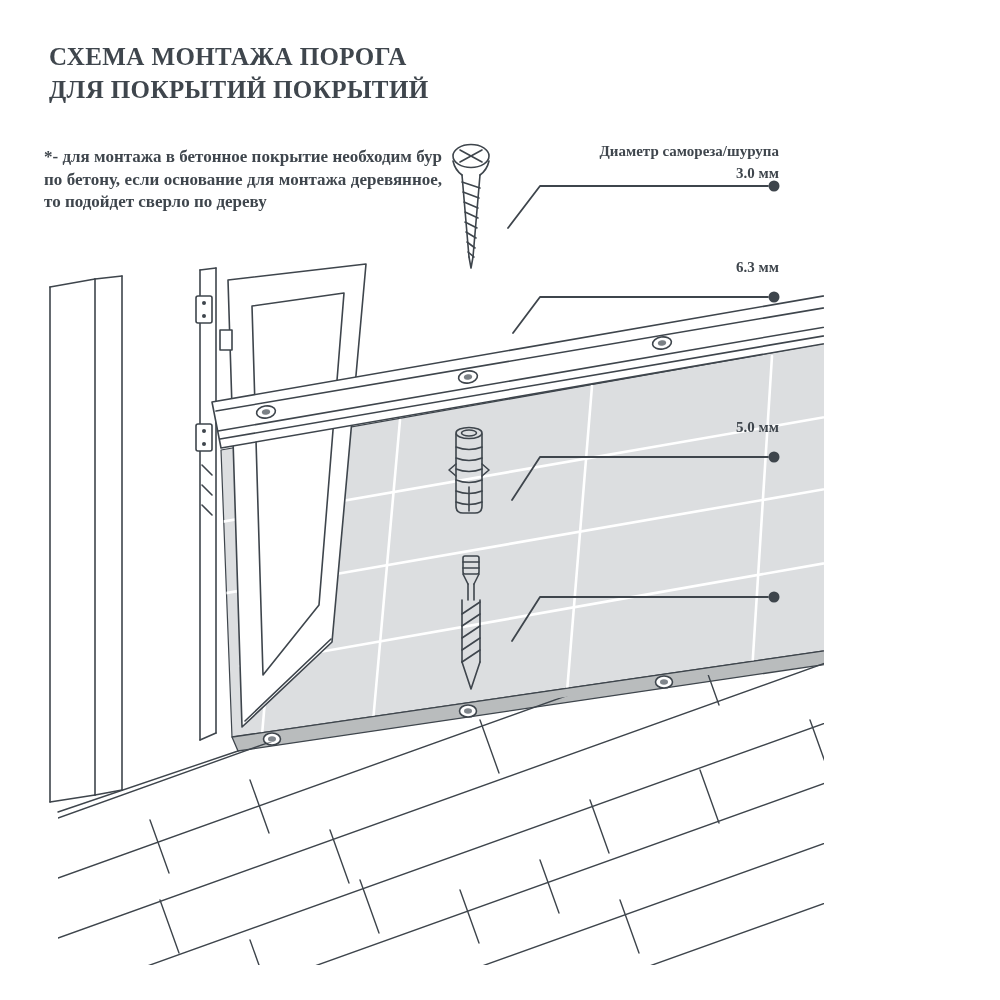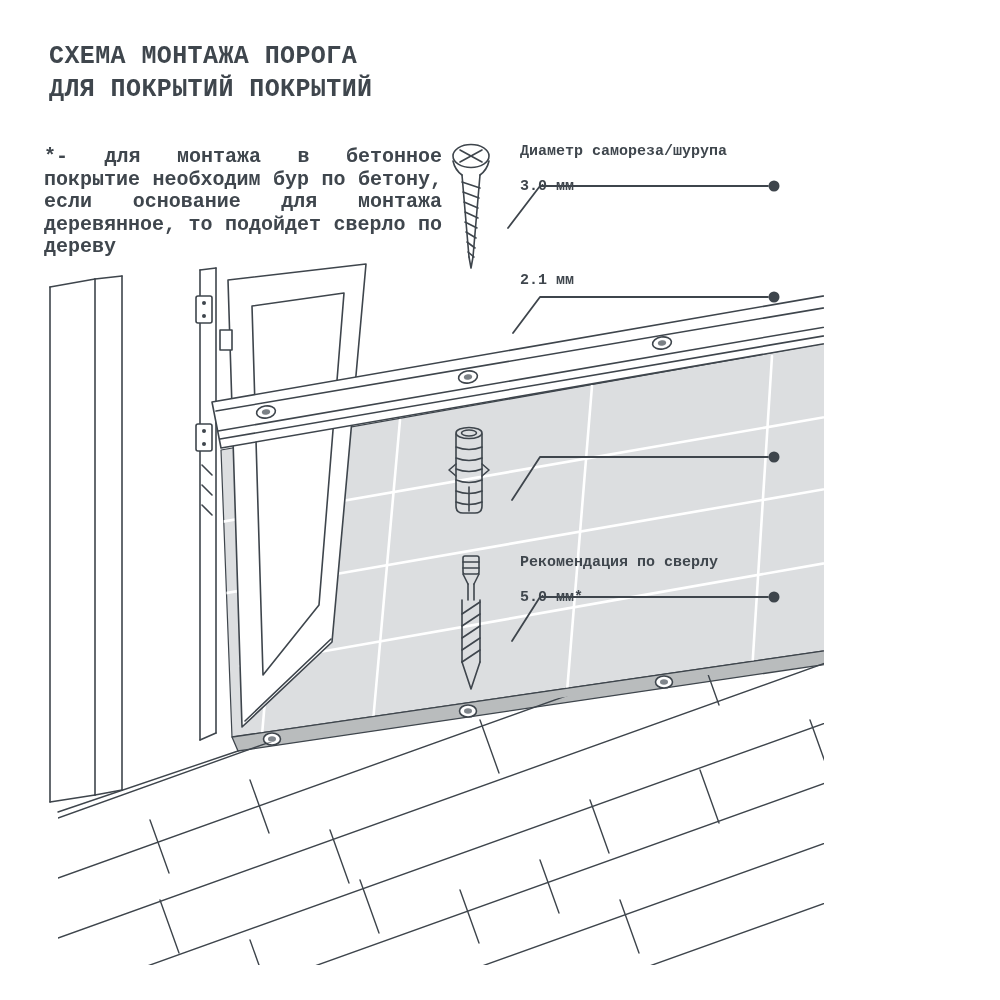--- a/index.html
+++ b/index.html
@@ -1,26 +1,26 @@
 <!DOCTYPE html>
 <html><head>
 <meta charset="utf-8">
 <style>
   html,body{margin:0;padding:0;background:#ffffff;}
   .stage{position:relative;width:824px;height:1000px;background:#ffffff;overflow:hidden;
-         font-family:Liberation Mono, monospace;color:#3f464d;}
+         font-family:Liberation Serif, serif;color:#3f464d;}
   .artwork{position:absolute;left:0;top:0;width:1000px;height:1000px;}
   .title{position:absolute;left:49px;top:40px;font-size:25px;font-weight:700;
          line-height:33px;letter-spacing:.4px;}
-  .footnote{position:absolute;left:44px;top:146px;width:398px;font-size:20px;
+  .footnote{position:absolute;left:44px;top:146px;width:398px;font-size:17px;
             font-weight:600;line-height:22.5px;text-align:justify;}
-  .label-group{position:absolute;left:520px;width:240px;text-align:left;}
+  .label-group{position:absolute;left:539px;width:240px;text-align:right;}
   .lg1{top:143px}.lg2{top:254px}.lg3{top:414px}.lg4{top:554px}
   .label-heading{font-size:15px;font-weight:700;white-space:nowrap;}
-  .label-value{font-size:15px;font-weight:700;margin-top:18px;}
+  .label-value{font-size:15px;font-weight:700;margin-top:5px;}
 </style>
 </head>
 <body>
 
 <div class="stage">
 
   <svg class="artwork" viewBox="0 0 1000 1000">
     <defs>
       <clipPath id="clip-underlay">
           <polygon points="221,450 866,336 866,648 858,646 232,737"></polygon>
@@ -235,24 +235,21 @@
   </div>
 
   <div class="footnote">*- для монтажа в бетонное покрытие необходим бур по бетону, если основание для монтажа деревянное, то подойдет сверло по дереву</div>
 
   <div class="label-group lg1">
     <div class="label-heading">Диаметр самореза/шурупа</div>
     <div class="label-value">3.0 мм</div>
   </div>
 
   <div class="label-group lg2">
-    <div class="label-value">2.1 мм</div>
+    <div class="label-value">6.3 мм</div>
   </div>
 
   <div class="label-group lg3">
-  </div>
-
-  <div class="label-group lg4">
-    <div class="label-heading">Рекомендация по сверлу</div>
-    <div class="label-value">5.0 мм*</div>
-  </div>
+    <div class="label-value">5.0 мм</div>
+  </div>
+
 
 </div>
 
 </body></html>

